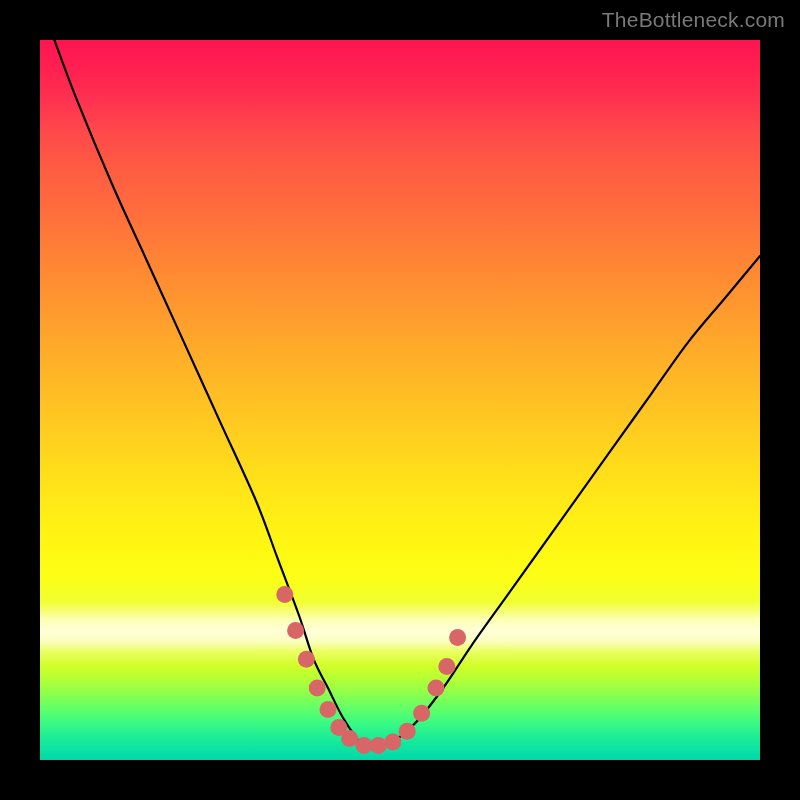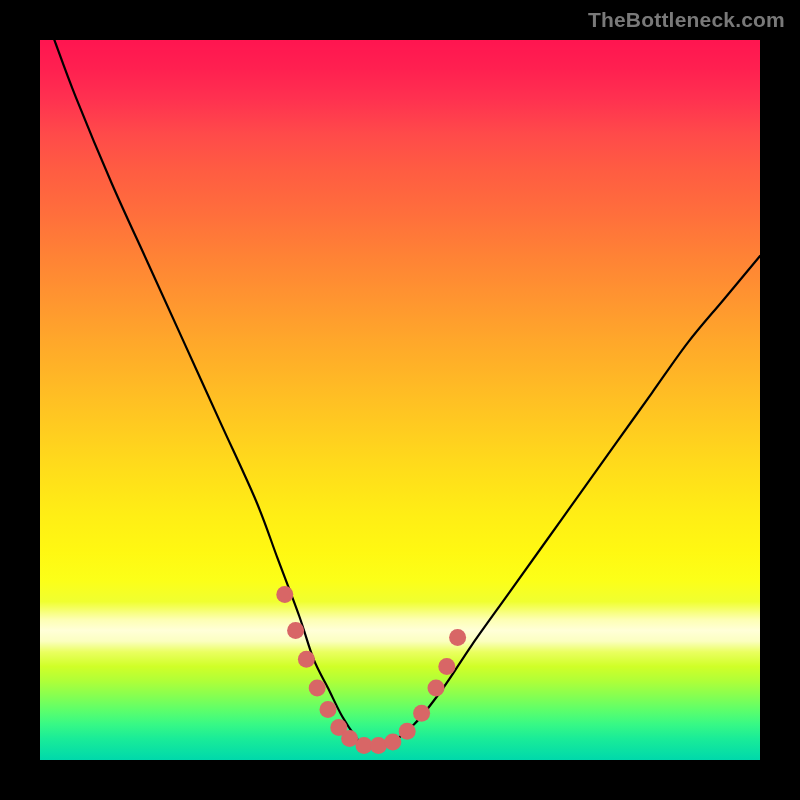--- a/index.html
+++ b/index.html
@@ -11,21 +11,21 @@
     position: relative;
     overflow: hidden;
     font-family: Arial, sans-serif;
   }
   .watermark {
     position: absolute;
     top: 8px;
     right: 15px;
     color: #797979;
     font-size: 21px;
-    font-weight: 700;
+    font-weight: 400;
     z-index: 10;
     letter-spacing: 0.2px;
   }
   .plot-area {
     position: absolute;
     left: 40px;
     top: 40px;
     width: 720px;
     height: 720px;
     overflow: hidden;

